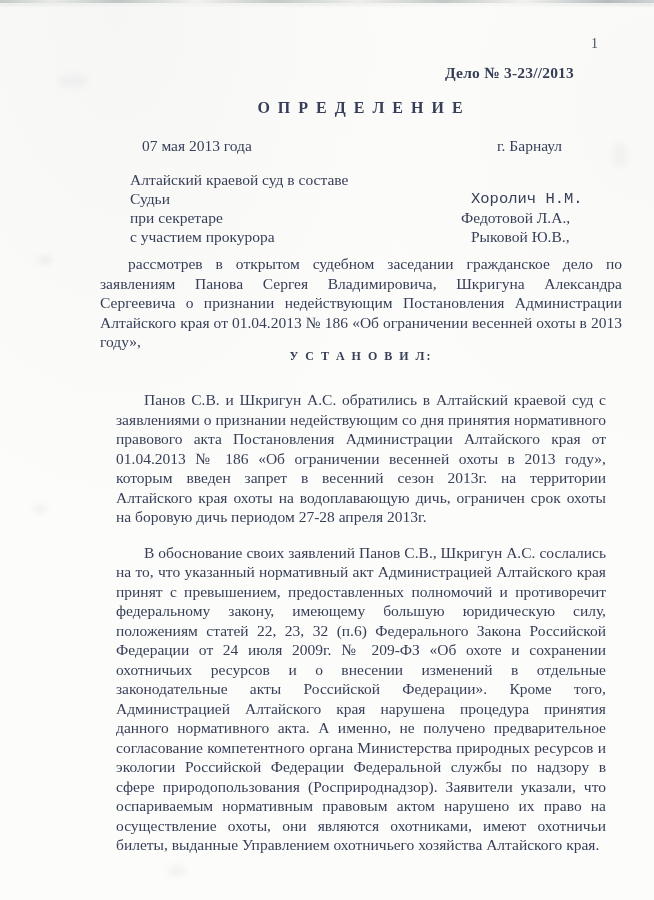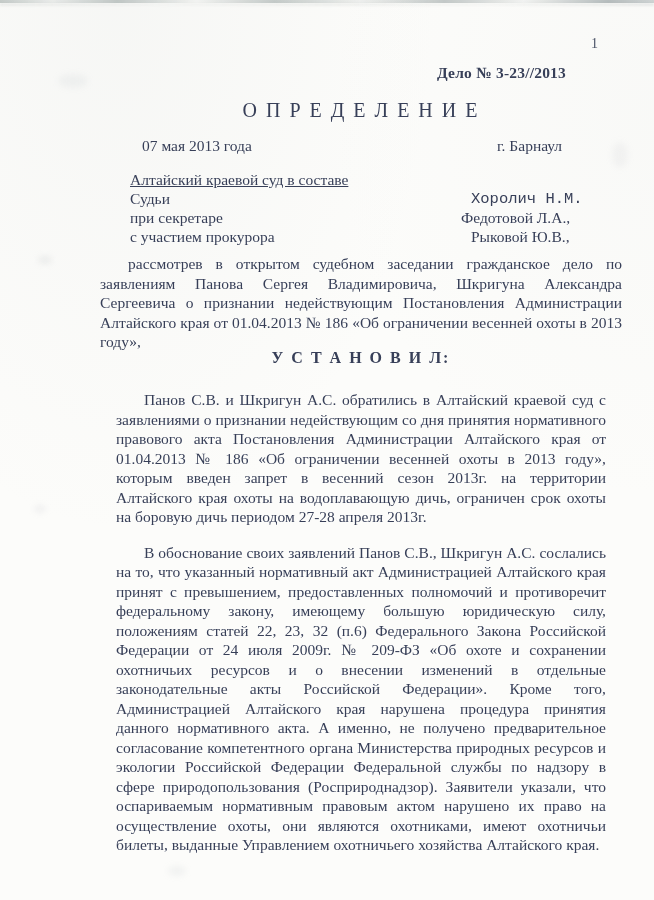--- a/index.html
+++ b/index.html
@@ -47,58 +47,57 @@
   .s2{ left:34px; top:505px; width:12px; height:8px;  background:rgba(160,165,175,.13); }
   .s3{ left:58px; top:74px;  width:30px; height:14px; background:rgba(170,175,182,.10); }
   .s4{ left:168px; top:866px; width:18px; height:10px; background:rgba(168,173,184,.12); }
   .s5{ left:612px; top:142px; width:16px; height:26px; background:rgba(175,180,186,.10); }
 
   .page-number{
     position:absolute; left:591px; top:36px;
     font-size:14px; color:#4a5266;
   }
   .case-number{
-    position:absolute; top:64px; right:88px;
+    position:absolute; top:64px; right:80px;
     font-size:15.5px; font-weight:700; letter-spacing:.2px;
   }
   .doc-title{
     position:absolute; left:100px; top:99px; width:522px;
     text-align:center;
-    font-size:20px; font-weight:400; letter-spacing:2px;
+    font-size:16px; font-weight:700; letter-spacing:2px;
   }
   .date-row{
     position:absolute; left:100px; top:137px; width:522px;
     font-size:15.5px;
   }
   .date-row .date{ margin-left:42px; }
   .date-row .city{ position:absolute; left:397px; top:0; }
   .court-intro{
     position:absolute; left:130px; top:171px;
     font-size:15.5px;
-    text-decoration:underline;
   }
   .court-row{
     position:absolute; left:100px; width:522px; height:19px;
     font-size:15.5px;
   }
   .court-row .label{ margin-left:30px; }
   .court-row .value{ position:absolute; top:0; }
   .row-judge{ top:190px; }      .row-judge .value{ left:371px;font-family:Liberation Mono, monospace; }
   .row-secretary{ top:209px; }  .row-secretary .value{ left:361px; }
   .row-prosecutor{ top:228px; } .row-prosecutor .value{ left:371px; }
 
   .preamble{
     position:absolute; left:100px; top:254px; width:522px;
     font-size:15.5px; line-height:19.5px;
     text-align:justify; text-indent:28px;
   }
   .ustanovil{
     position:absolute; left:100px; top:349px; width:522px;
     text-align:center;
-    font-size:16px; font-weight:700; letter-spacing:2px;
+    font-size:12px; font-weight:700; letter-spacing:2px;
   }
   .main-text{
     position:absolute; left:100px; top:374px; width:522px;
     font-size:15.5px; line-height:19.5px;
     text-align:justify;
   }
   .main-text p{ text-indent:28px; margin:16px; }
 </style>
 </head>
 <body>

